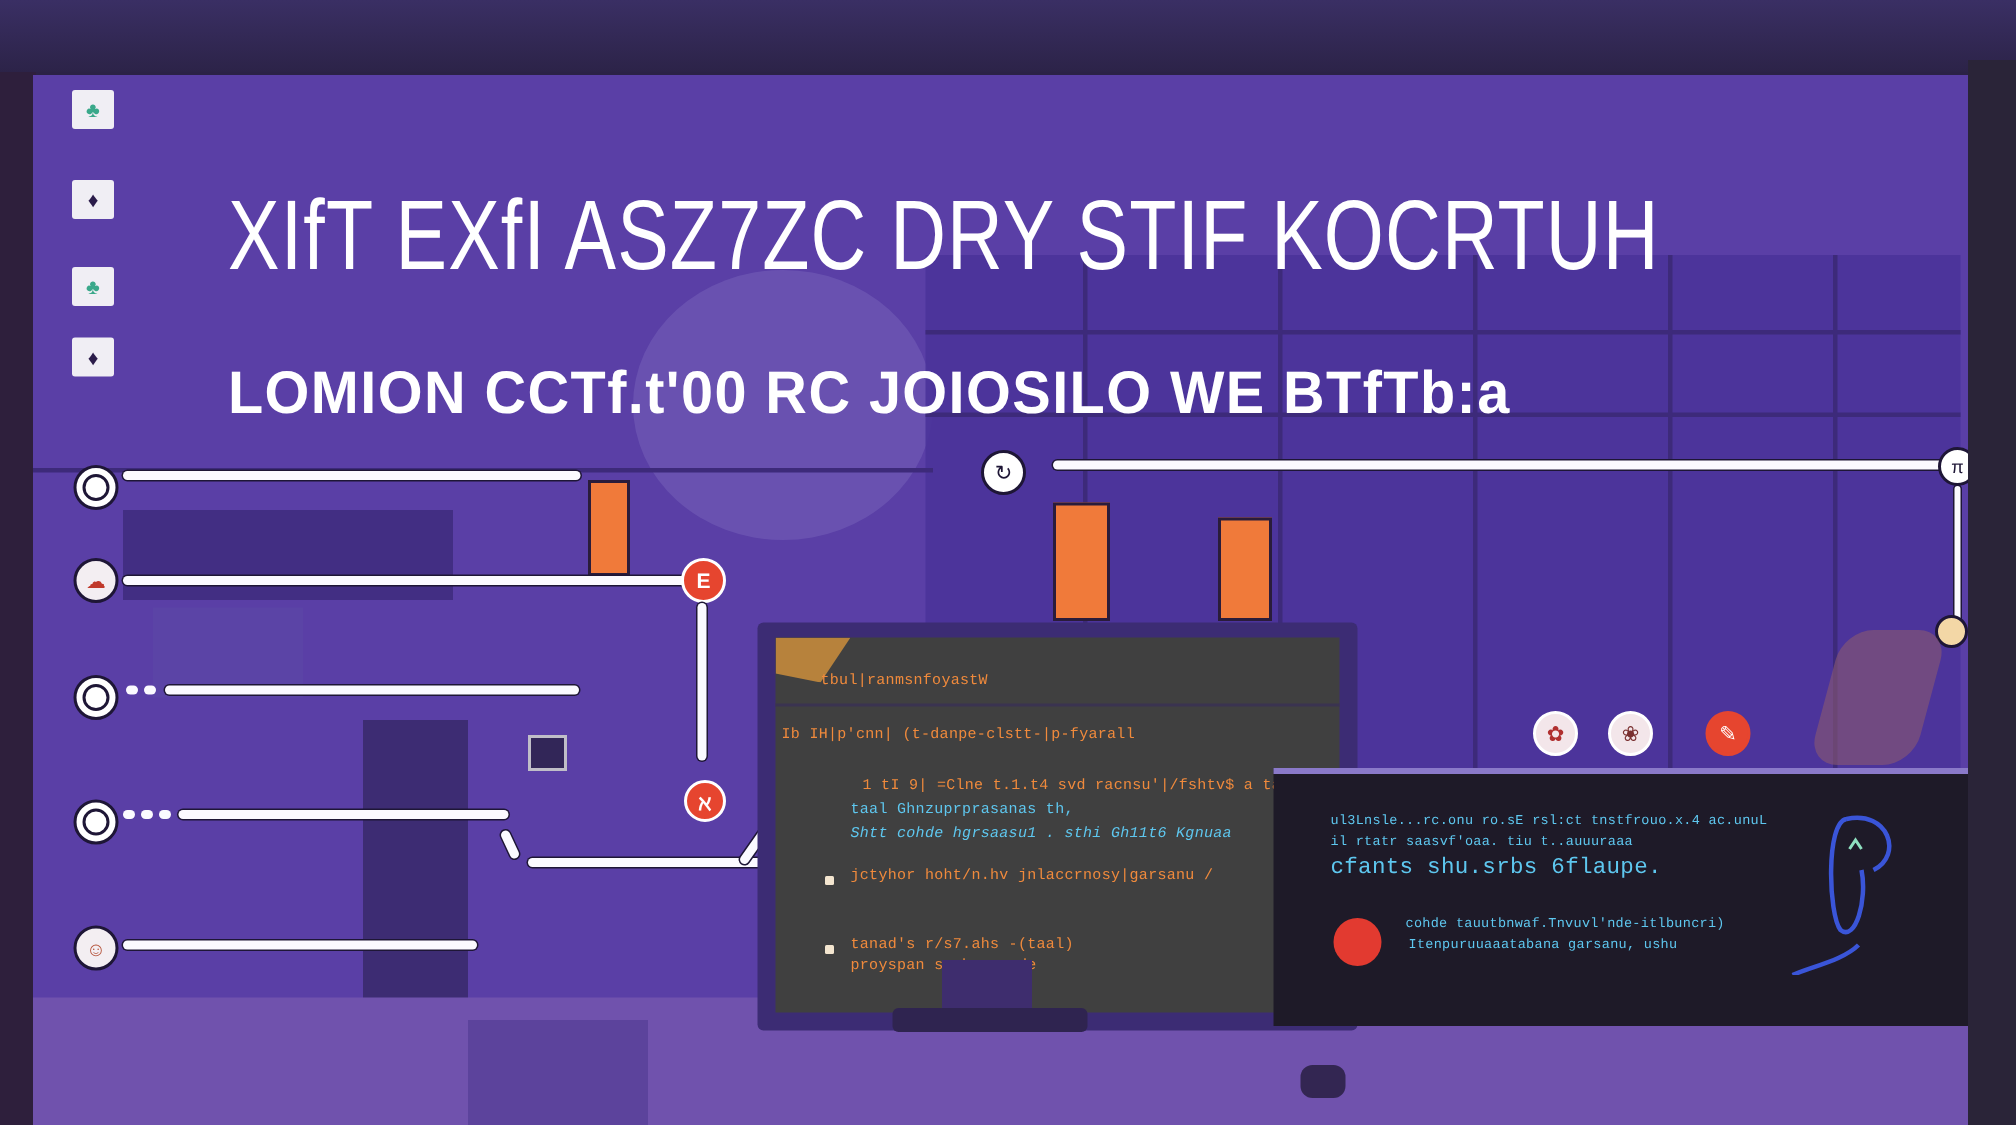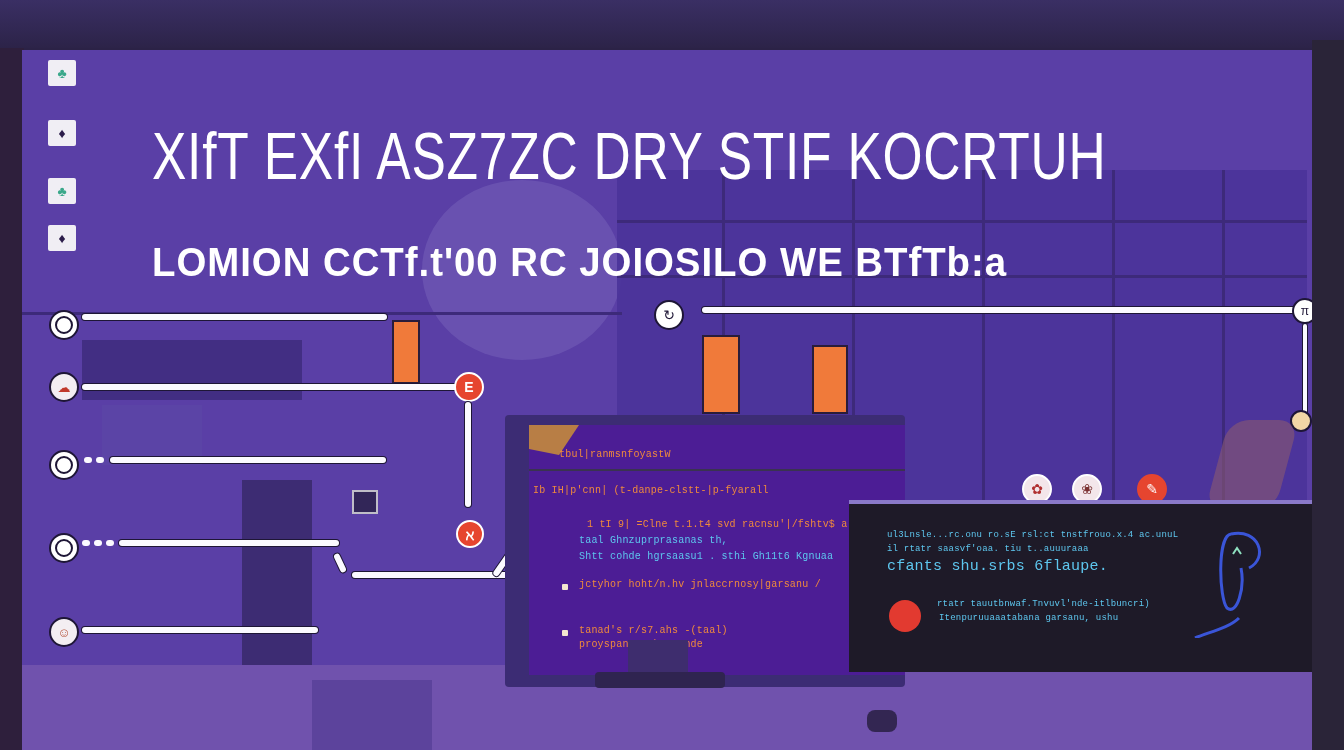--- a/index.html
+++ b/index.html
@@ -22,21 +22,21 @@
   .node{position:absolute;width:30px;height:30px;border-radius:50%;background:#fff;border:2px solid #1e1636;box-sizing:border-box;display:flex;align-items:center;justify-content:center;}
   .node .ring{width:18px;height:18px;border-radius:50%;border:2px solid #1e1636;box-sizing:border-box;}
   .node.red{background:#e6452f;color:#fff;font-size:14px;font-weight:700;border-color:#fff;}
   .bar{position:absolute;height:6px;background:#fbfaff;border-radius:3px;box-shadow:0 0 0 1px #1e1636;}
   .vbar{position:absolute;width:6px;background:#fbfaff;border-radius:3px;box-shadow:0 0 0 1px #1e1636;}
   .dash{position:absolute;height:6px;background:#fbfaff;border-radius:3px;}
 
   .orange-card{position:absolute;background:#f07a3a;border:2px solid #2a1c3a;}
 
   .monitor{position:absolute;left:483px;top:365px;width:400px;height:272px;background:#3c2c74;border-radius:4px;}
-  .monitor .screen{position:absolute;left:12px;top:10px;width:376px;height:250px;background:#4c1d95;margin-left:12px;}
+  .monitor .screen{position:absolute;left:12px;top:10px;width:376px;height:250px;background:#404040;}
   .monitor-stand{position:absolute;left:628px;top:640px;width:60px;height:40px;background:#3e2d6e;}
   .monitor-base{position:absolute;left:595px;top:672px;width:130px;height:16px;background:#2f2450;border-radius:4px;}
   .code{position:absolute;font-family:"Liberation Mono",monospace;font-size:10px;white-space:nowrap;letter-spacing:.2px;}
   .code.orange{color:#f08a3c;}
   .code.blue{color:#5ec7ef;}
   .bullet{position:absolute;width:6px;height:6px;background:#f4e6d0;border-radius:1px;}
 
   .screen2{position:absolute;left:827px;top:460px;width:463px;height:168px;background:#1e1a28;border-top:4px solid #8a79c9;}
   .rec-dot{position:absolute;width:32px;height:32px;border-radius:50%;background:#e23a30;}
   .icon-chip{position:absolute;width:30px;height:30px;border-radius:50%;display:flex;align-items:center;justify-content:center;font-size:14px;border:2px solid #fff;box-sizing:border-box;}
@@ -143,35 +143,35 @@
 </div>
 
 <div class="monitor" style="left:505px;top:415px;">
   <div class="screen">
     <div class="bg-block" style="left:0;top:0;width:50px;height:30px;background:#c48a3c;clip-path:polygon(0 0,100% 0,60% 100%,0 80%);"></div>
     <div class="bg-line-h" style="left:0;top:44px;width:376px;height:2px;background:#3a3350;"></div>
     <div class="code orange" style="left:30px;top:24px;">tbul|ranmsnfoyastW</div>
     <div class="code orange" style="left:4px;top:60px;">Ib  IH|p'cnn|  (t-danpe-clstt-|p-fyarall</div>
     <div class="code orange" style="left:58px;top:94px;">1 tI 9|  =Clne t.1.t4 svd  racnsu'|/fshtv$  a  ta.u|ajhor'</div>
     <div class="code blue" style="left:50px;top:110px;">taal  Ghnzuprprasanas  th,</div>
-    <div class="code blue" style="left:50px;top:126px;">Shtt  cohde  hgrsaasu1 . sthi  Gh11t6  Kgnuaa</div>
+    <div class="code blue" style="left:50px;top:126px;font-style:italic;">Shtt  cohde  hgrsaasu1 . sthi  Gh11t6  Kgnuaa</div>
     <div class="bullet" style="left:33px;top:159px;"></div>
     <div class="code orange" style="left:50px;top:154px;">jctyhor   hoht/n.hv   jnlaccrnosy|garsanu  /</div>
     <div class="bullet" style="left:33px;top:205px;"></div>
     <div class="code orange" style="left:50px;top:200px;">tanad's  r/s7.ahs -(taal)</div>
     <div class="code orange" style="left:50px;top:214px;">proyspan  sunh  grande</div>
   </div>
 </div>
 <div class="monitor-stand"></div>
 <div class="monitor-base"></div>
 
-<div class="screen2" style="left:849px;top:500px;">
+<div class="screen2" style="left:849px;top:512px;">
   <div class="code blue" style="left:38px;top:26px;font-size:9px;">ul3Lnsle...rc.onu  ro.sE  rsl:ct  tnstfrouo.x.4  ac.unuL</div>
   <div class="code blue" style="left:38px;top:40px;font-size:9px;">il rtatr  saasvf'oaa. tiu t..auuuraaa</div>
   <div class="code blue" style="left:38px;top:54px;font-size:15px;">cfants  shu.srbs  6flaupe.</div>
   <div class="rec-dot" style="left:40px;top:96px;"></div>
-  <div class="code blue" style="left:88px;top:95px;font-size:9px;">rtatr  tauutbnwaf.Tnvuvl'nde-itlbuncri)</div>
+  <div class="code blue" style="left:88px;top:95px;font-size:9px;">cohde  tauutbnwaf.Tnvuvl'nde-itlbuncri)</div>
   <div class="code blue" style="left:90px;top:109px;font-size:9px;">Itenpuruuaaatabana  garsanu, ushu</div>
   <svg style="position:absolute;left:340px;top:24px;" width="100" height="110">
     <path d="M42 6 C70 0 80 30 60 40 M42 6 C28 8 30 70 38 80 C48 88 56 60 52 40 M50 90 C40 100 20 104 6 110" stroke="#3a55d8" stroke-width="3" fill="none"></path>
     <path d="M44 26 l4 -6 l4 6" stroke="#8fe0c0" stroke-width="2" fill="none"></path>
   </svg>
 </div>
 
 </body></html>

